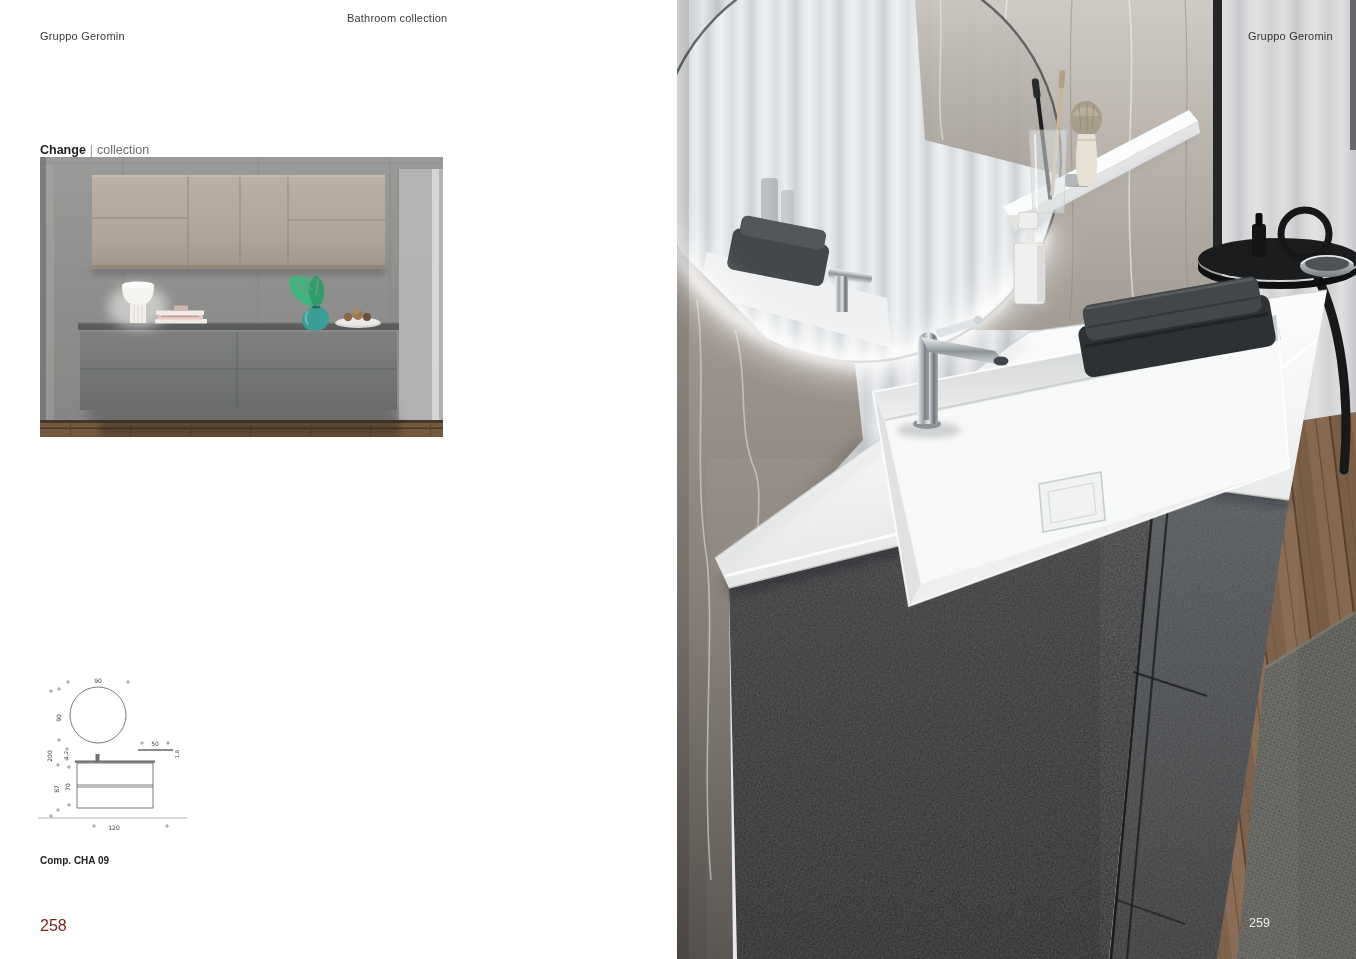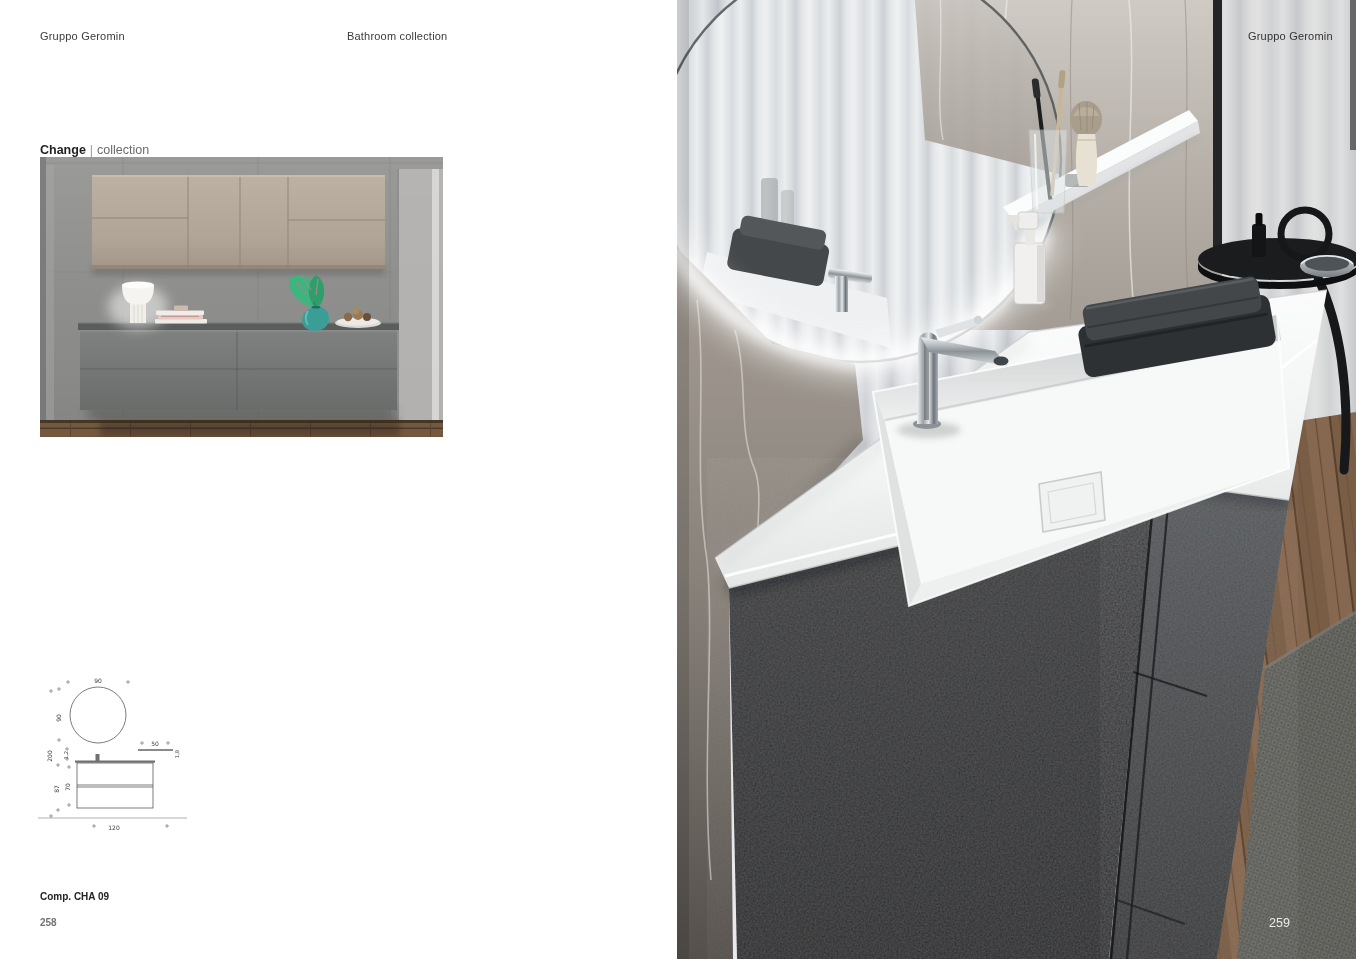--- a/index.html
+++ b/index.html
@@ -7,35 +7,35 @@
        font-family:"Liberation Sans","DejaVu Sans",sans-serif;-webkit-font-smoothing:antialiased;}
   .spread{position:absolute;inset:0;background:#ffffff;}
   .page-left{position:absolute;left:0;top:0;width:677px;height:959px;background:#ffffff;}
   .page-right{position:absolute;left:677px;top:0;width:679px;height:959px;overflow:hidden;}
   .hdr{position:absolute;font-size:11px;color:#3b3b3d;letter-spacing:.2px;}
   .title{position:absolute;left:40px;top:132px;font-size:12.5px;color:#6a6a6c;margin-top:11px;}
   .title b{color:#1f1f21;font-weight:bold;}
   .title .sep{color:#9a9a9c;padding:0 4px;}
   .photoL{position:absolute;left:40px;top:157px;width:403px;height:280px;}
   .diagram{position:absolute;left:35px;top:668px;width:170px;height:172px;}
-  .comp{position:absolute;left:40px;top:855px;font-size:10px;font-weight:bold;color:#222224;margin-top:36px;}
+  .comp{position:absolute;left:40px;top:855px;font-size:10px;font-weight:bold;color:#222224;}
   .descs{position:absolute;left:40px;top:871px;font-size:8.5px;line-height:9.6px;color:#3c3c3e;}
-  .pnum{position:absolute;font-size:10px;color:#737373;font-weight:bold;}
-  .pnumR{position:absolute;left:592px;top:916px;font-size:12.5px;color:#eceae7;}
+  .pnum{position:absolute;font-size:16px;color:#7f1d1d;}
+  .pnumR{position:absolute;left:572px;top:916px;font-size:12.5px;color:#eceae7;}
   .brandR{position:absolute;left:571px;top:30px;font-size:11px;color:#333335;letter-spacing:.2px;}
   svg text{font-family:"DejaVu Sans","Liberation Sans",sans-serif;}
 </style>
 </head>
 <body>
 
 <div class="spread">
 
   <div class="page-left">
     <div class="hdr" style="left:40px;top:30px;">Gruppo Geromin</div>
-    <div class="hdr" style="left:347px;top:30px;">Bathroom collection</div>
+    <div class="hdr" style="left:347px;top:12px;">Bathroom collection</div>
 
     <div class="title"><b>Change</b><span class="sep">|</span><span>collection</span></div>
 
     <svg class="photoL" viewBox="0 0 403 280">
       <defs>
         <linearGradient id="wallG" x1="0" y1="0" x2="0" y2="1">
           <stop offset="0" stop-color="#9a9a98"></stop>
             <stop offset="0.45" stop-color="#8f8f8d"></stop>
             <stop offset="1" stop-color="#858583"></stop>
         </linearGradient>

